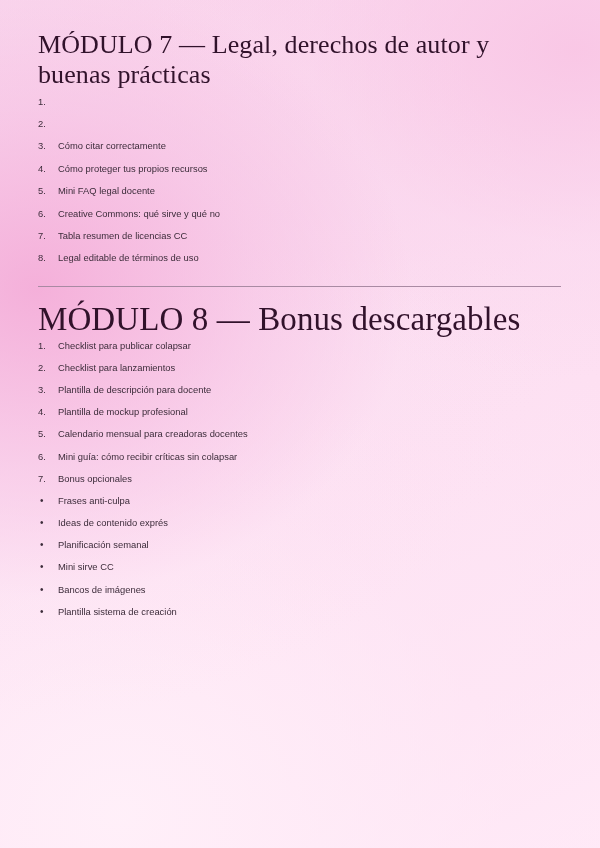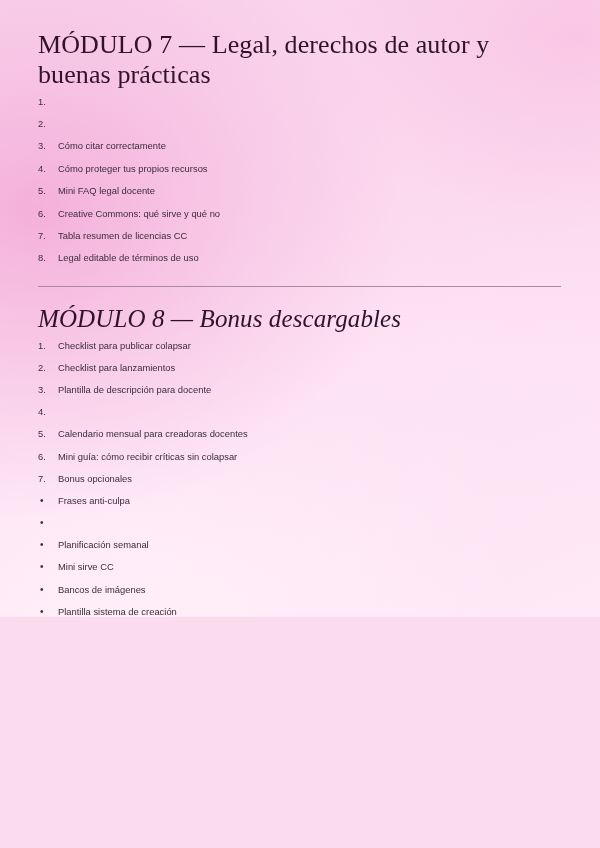--- a/index.html
+++ b/index.html
@@ -9,21 +9,21 @@
   body {
     width: 600px;
     height: 848px;
     overflow: hidden;
     font-family: "Liberation Sans", sans-serif;
     background: #fbdcef;
   }
   .page {
     position: relative;
     width: 600px;
-    height: 617px;
+    height: 848px;
     box-sizing: border-box;
     overflow: hidden;
     background:
       radial-gradient(ellipse 520px 430px at 6% 34%, rgba(244,172,216,0.92) 0%, rgba(246,190,226,0.55) 42%, rgba(250,217,238,0.12) 72%, rgba(252,226,242,0) 100%),
       radial-gradient(ellipse 560px 400px at 96% 6%, rgba(249,196,228,0.85) 0%, rgba(251,214,238,0.42) 48%, rgba(253,226,243,0) 82%),
       radial-gradient(ellipse 640px 520px at 54% 2%, rgba(250,205,232,0.55) 0%, rgba(253,224,242,0.15) 60%, rgba(254,230,245,0) 100%),
       radial-gradient(ellipse 700px 600px at 20% 96%, rgba(255,240,249,0.95) 0%, rgba(254,232,246,0.45) 55%, rgba(253,226,243,0) 100%),
       linear-gradient(155deg, #f8d4ec 0%, #fadcf0 28%, #fde0f2 58%, #fee4f4 82%, #ffeaf7 100%);
   }
   .content {
@@ -39,24 +39,23 @@
     letter-spacing: 0.1px;
     margin: 0;
   }
   .module7-title {
     font-size: 26px;
     line-height: 30px;
     padding-top: 30px;
     max-width: 460px;
   }
   .module8-title {
-    font-size: 25px;
+    font-size: 33px;
     line-height: 30px;
     padding-top: 17px;
-    font-style: italic;
   }
   ol.item-list, ul.item-list {
     list-style: none;
     margin: 0;
     padding: 0;
   }
   .list-wrap {
     margin: 0;
     padding: 0;
   }
@@ -148,39 +147,41 @@
         <li class="list-item">
           <span class="marker">2.</span>
           <span class="item-text">Checklist para lanzamientos</span>
         </li>
         <li class="list-item">
           <span class="marker">3.</span>
           <span class="item-text">Plantilla de descripción para docente</span>
         </li>
         <li class="list-item">
           <span class="marker">4.</span>
+          <span class="item-text">Plantilla de mockup profesional</span>
         </li>
         <li class="list-item">
           <span class="marker">5.</span>
           <span class="item-text">Calendario mensual para creadoras docentes</span>
         </li>
         <li class="list-item">
           <span class="marker">6.</span>
           <span class="item-text">Mini guía: cómo recibir críticas sin colapsar</span>
         </li>
         <li class="list-item">
           <span class="marker">7.</span>
           <span class="item-text">Bonus opcionales</span>
         </li>
         <li class="list-item">
           <span class="marker bullet-marker">•</span>
           <span class="item-text">Frases anti-culpa</span>
         </li>
         <li class="list-item">
           <span class="marker bullet-marker">•</span>
+          <span class="item-text">Ideas de contenido exprés</span>
         </li>
         <li class="list-item">
           <span class="marker bullet-marker">•</span>
           <span class="item-text">Planificación semanal</span>
         </li>
         <li class="list-item">
           <span class="marker bullet-marker">•</span>
           <span class="item-text">Mini sirve CC</span>
         </li>
         <li class="list-item">

